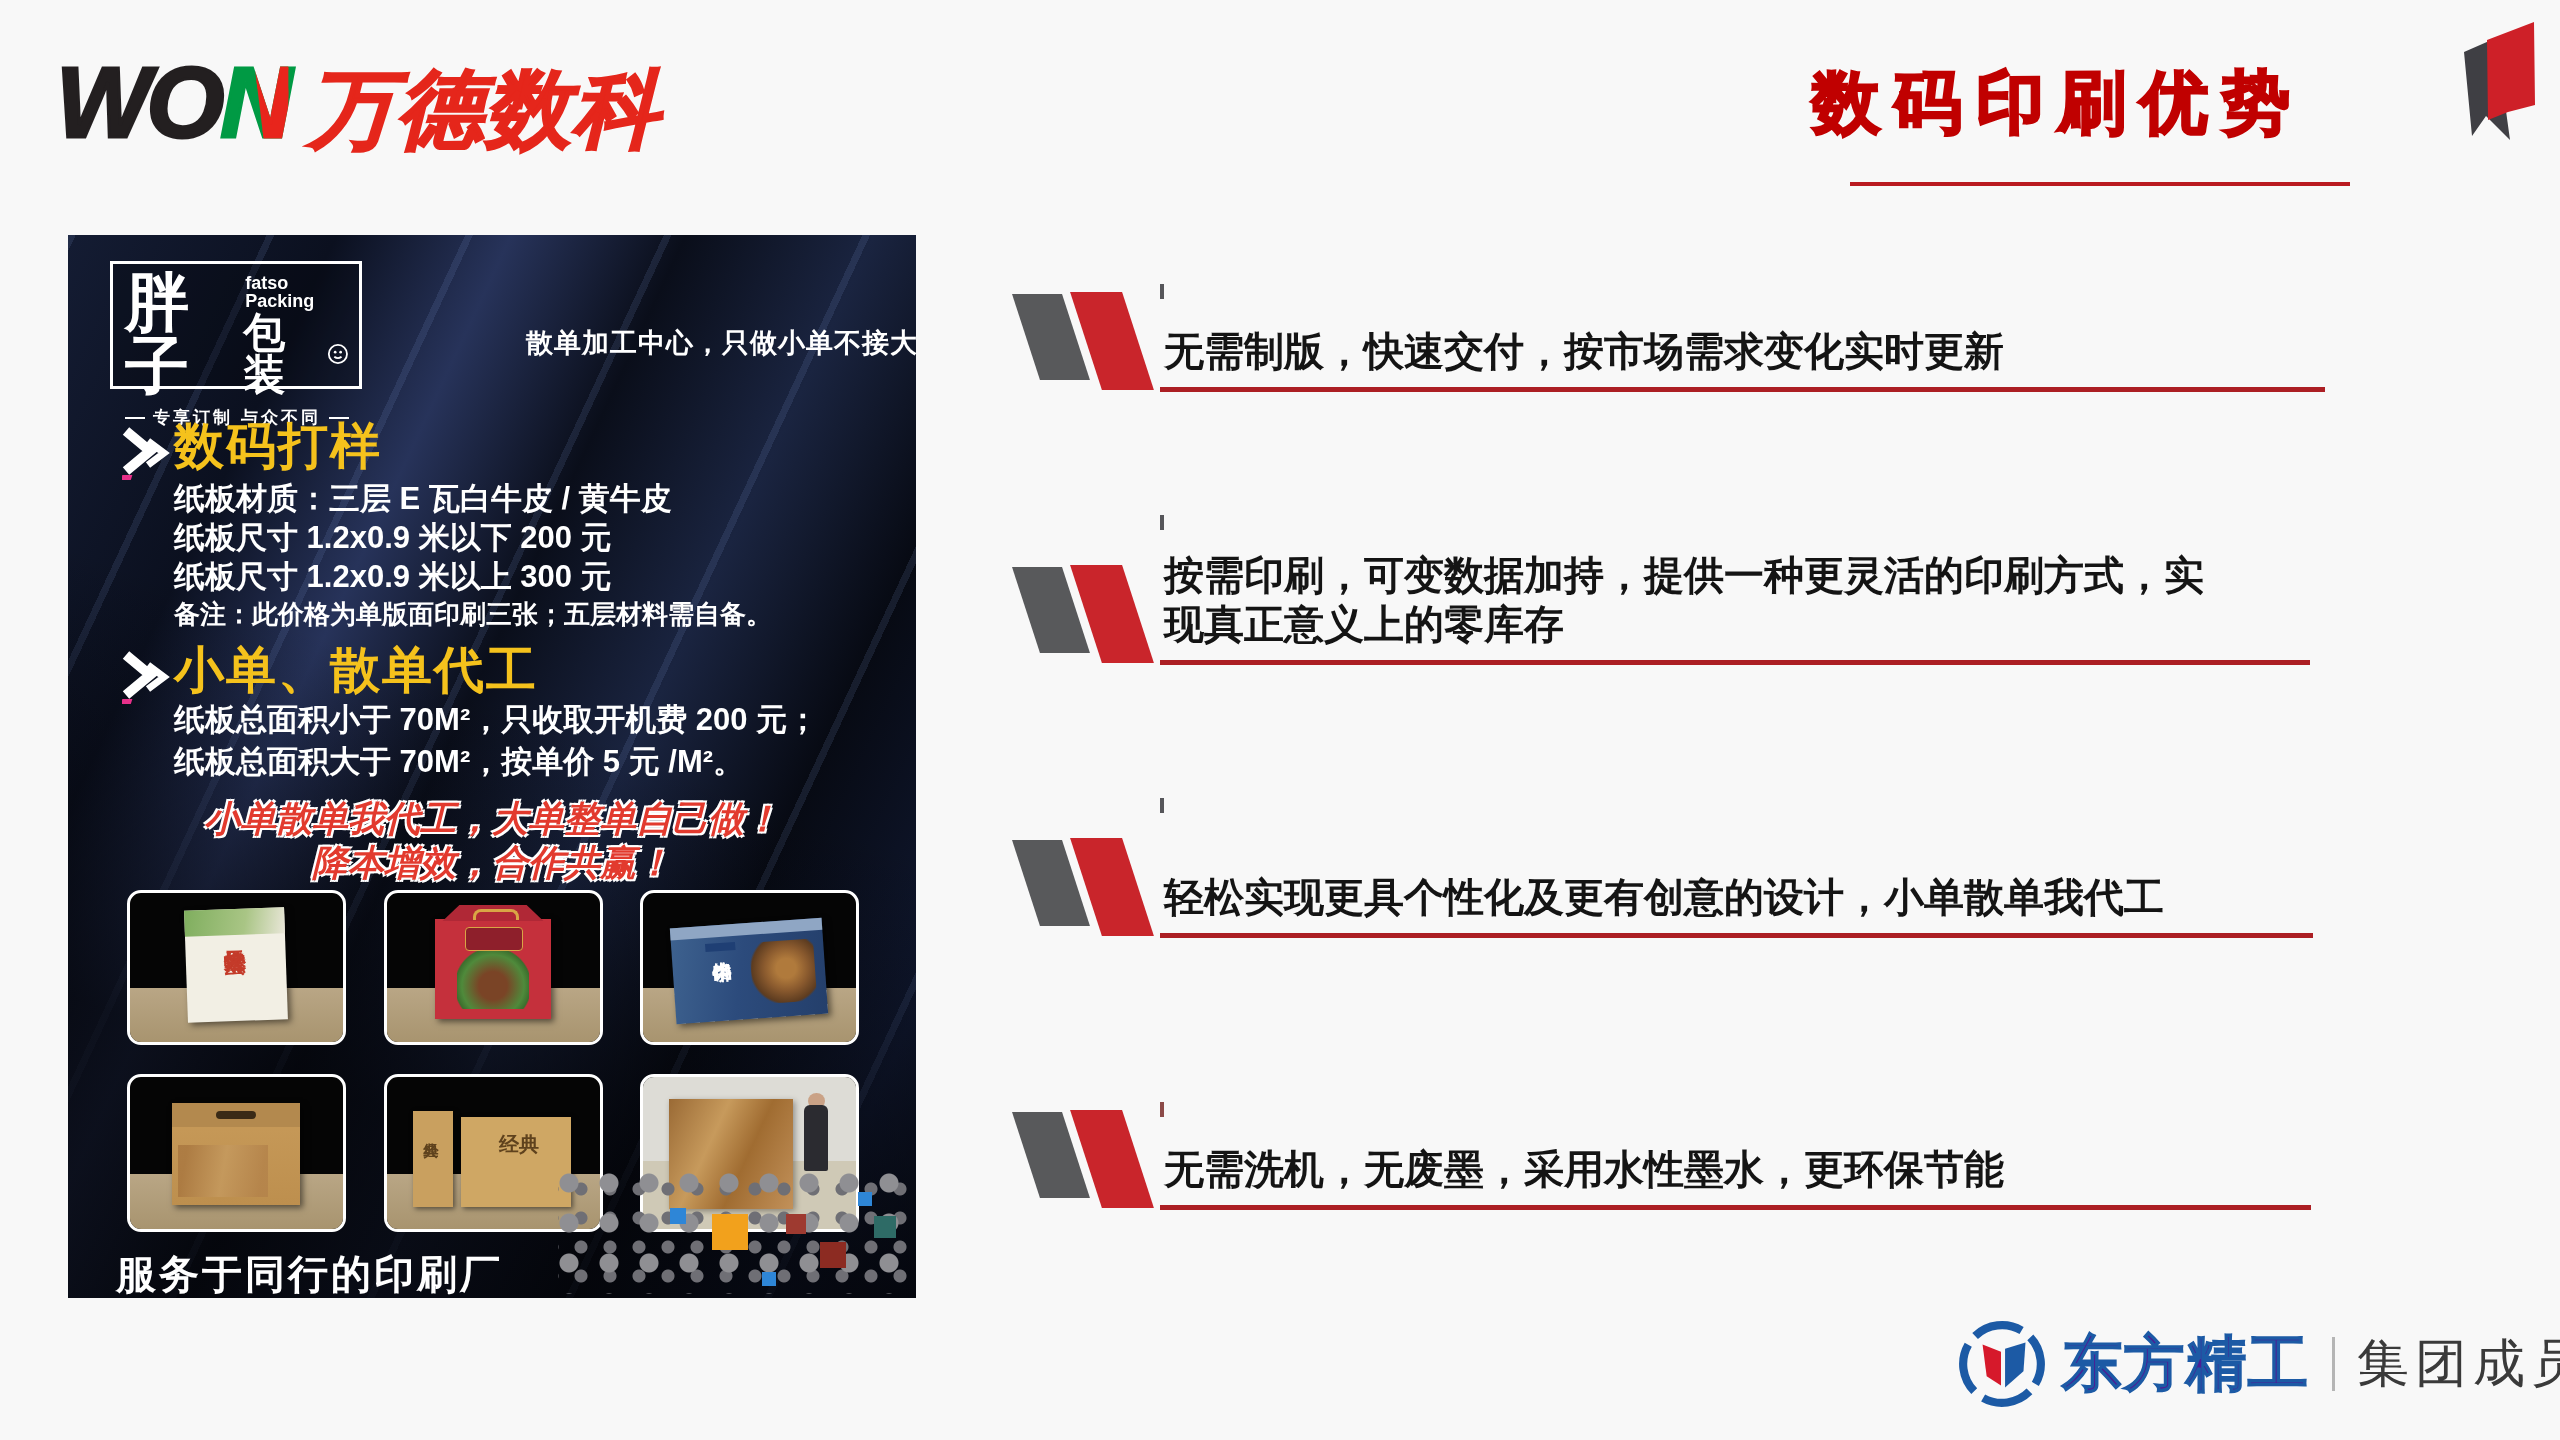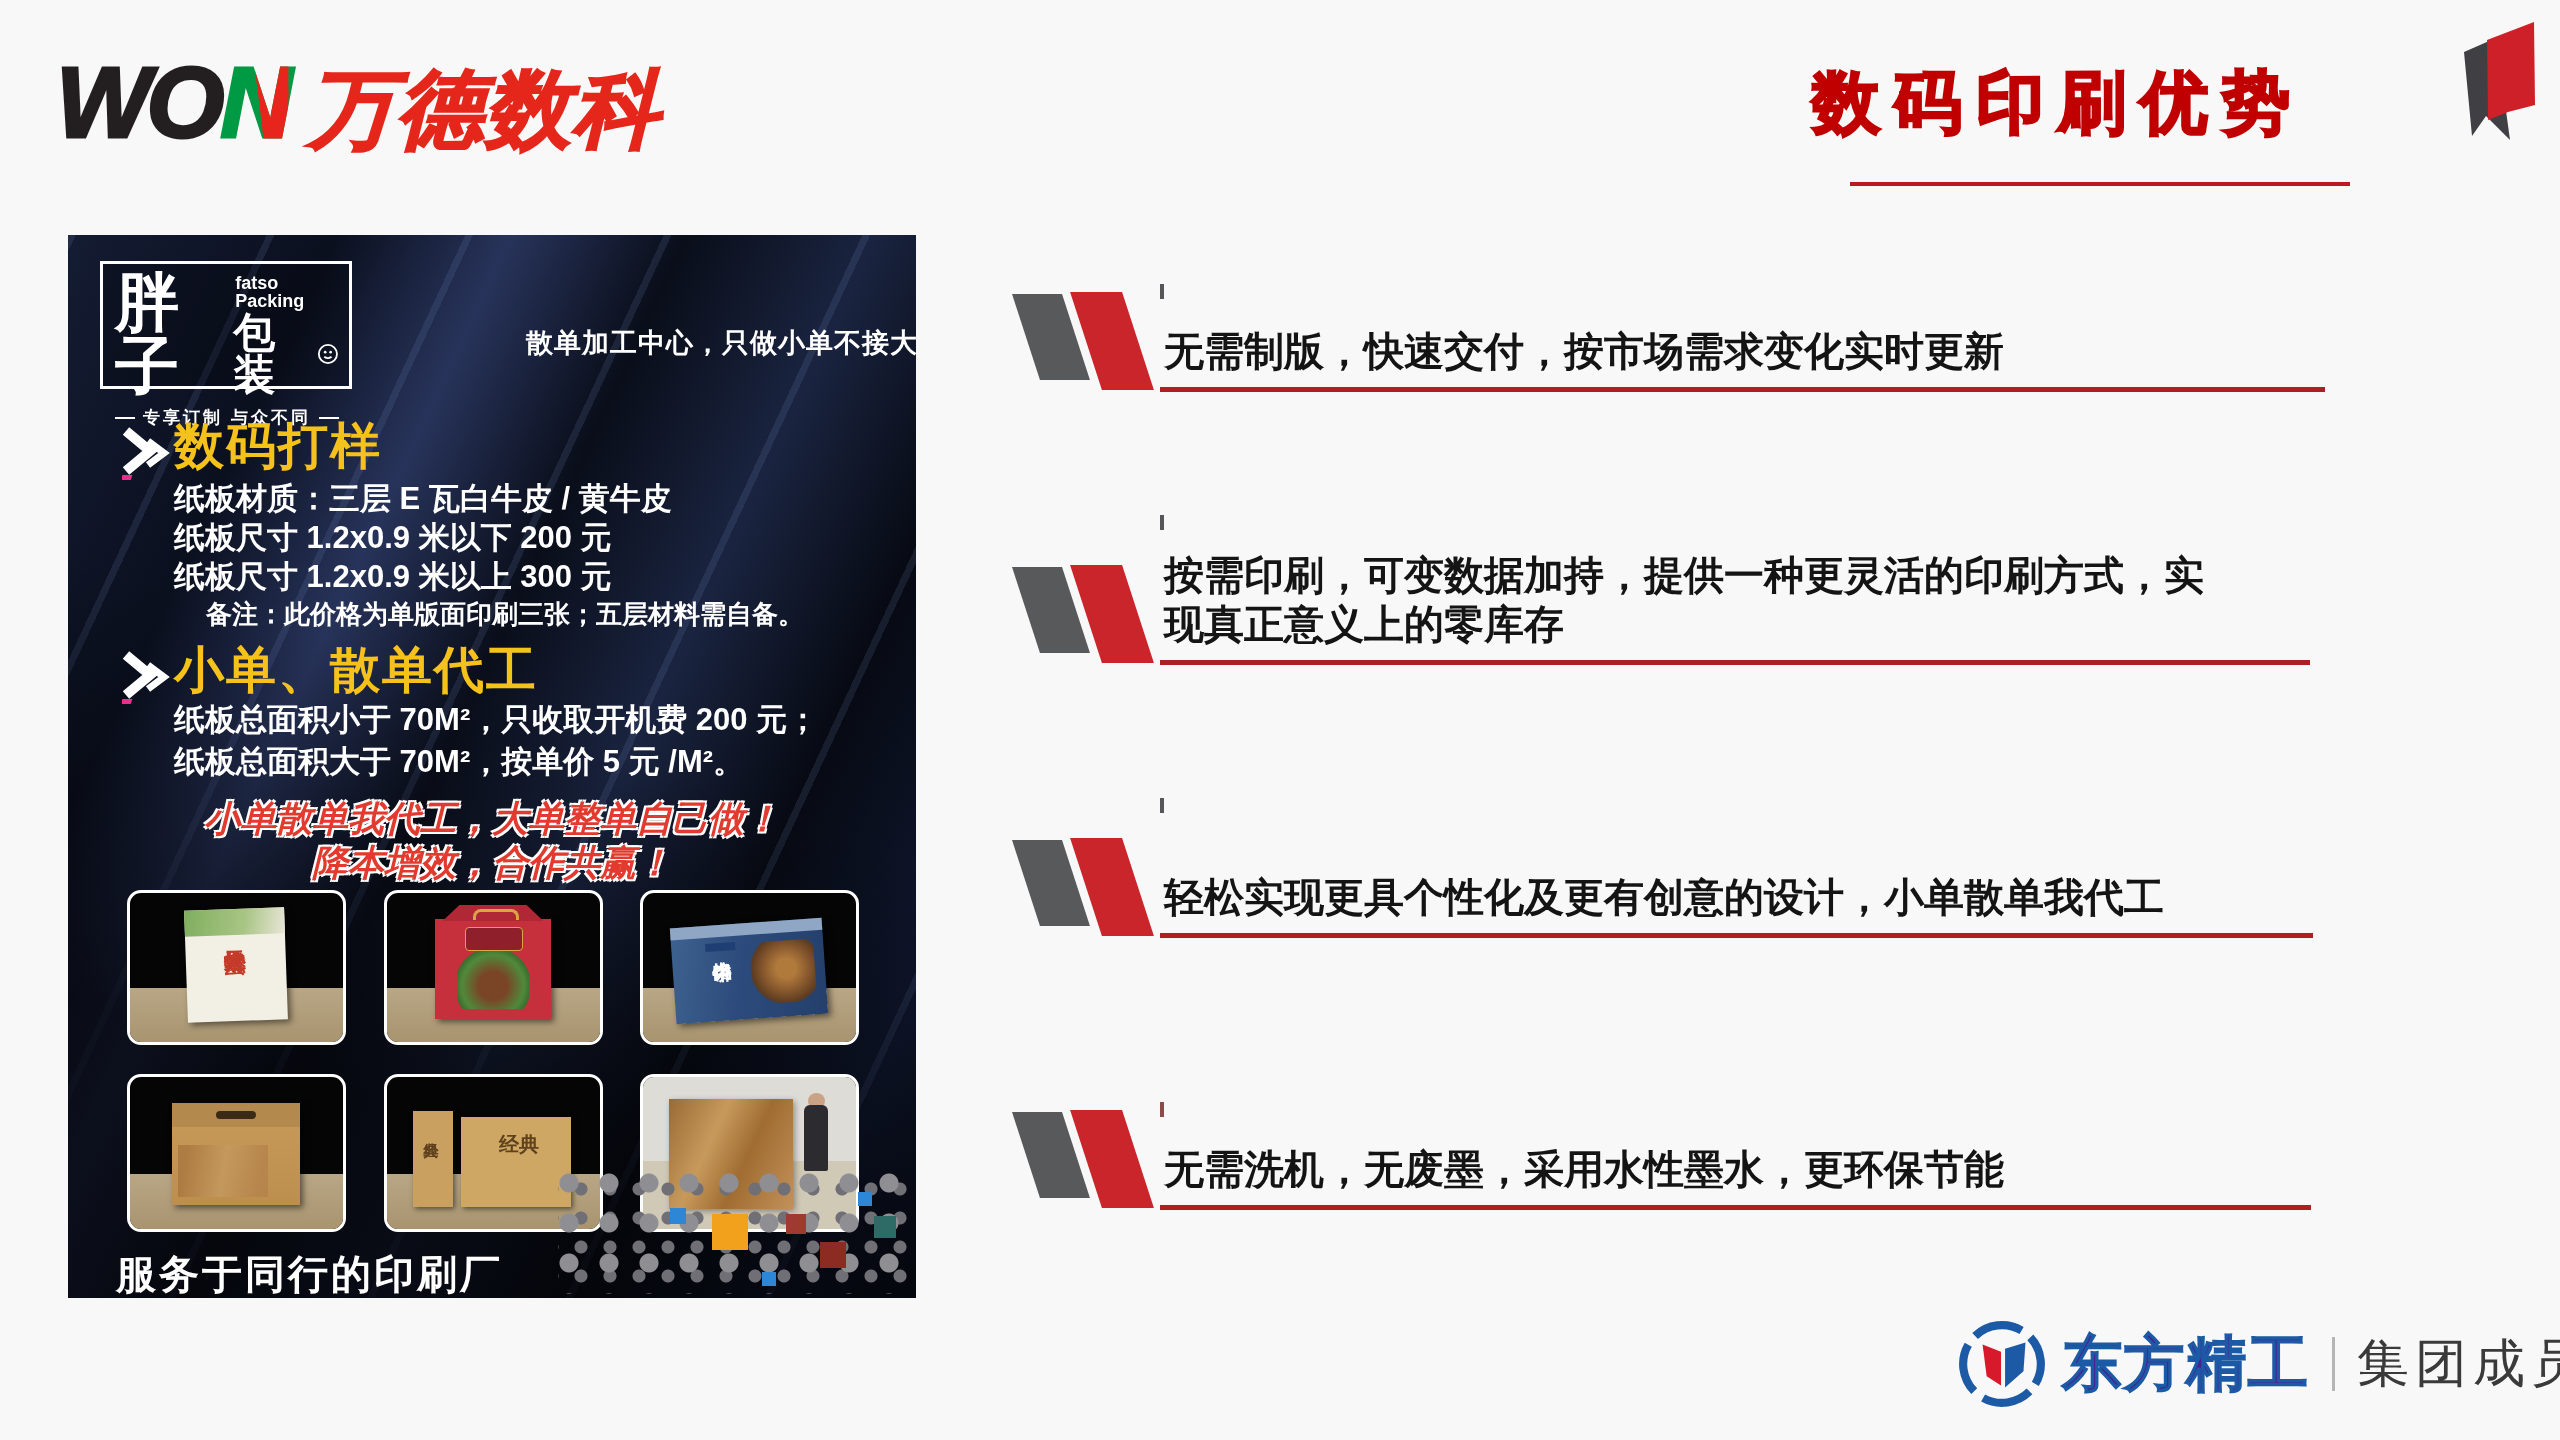--- a/index.html
+++ b/index.html
@@ -18,21 +18,21 @@
               -webkit-text-stroke:2.5px #C00000;letter-spacing:14px;white-space:nowrap;}
   .title-line{position:absolute;left:1850px;top:182px;width:500px;height:4px;background:#BA1A20;}
   .corner-icon{position:absolute;left:2448px;top:20px;width:88px;height:122px;}
 
   
   .poster{position:absolute;left:68px;top:235px;width:848px;height:1063px;color:#fff;overflow:hidden;
     background:
       linear-gradient(200deg, rgba(4,5,9,0) 45%, rgba(3,4,8,0.75) 78%),
       repeating-linear-gradient(115deg, rgba(140,170,235,0.12) 0 7px, rgba(0,0,0,0) 7px 180px),
       linear-gradient(115deg,#141c33 0%,#0b101f 20%,#27335a 33%,#0a0e1a 46%,#1a2440 60%,#070a13 74%,#101830 90%,#0a0f1d 100%);}
-  .brand-box{position:absolute;left:32px;top:26px;width:252px;height:128px;border:3px solid #fff;
+  .brand-box{position:absolute;left:42px;top:26px;width:252px;height:128px;border:3px solid #fff;
              box-sizing:border-box;padding:6px 10px 4px 12px;background:rgba(0,0,0,0.25);}
   .brand-row{display:flex;align-items:flex-start;gap:8px;}
   .brand-big{font-size:64px;line-height:64px;font-weight:bold;letter-spacing:-2px;}
   .brand-col{display:flex;flex-direction:column;line-height:1;}
   .brand-en{font-size:18px;font-weight:bold;margin:4px 0 2px 2px;}
   .brand-cn-row{display:flex;align-items:center;gap:4px;}
   .brand-cn{font-size:42px;font-weight:bold;letter-spacing:2px;}
   .mascot{width:24px;height:24px;}
   .brand-tagline{display:flex;align-items:center;gap:8px;margin-top:8px;font-size:17px;font-weight:bold;letter-spacing:3px;white-space:nowrap;}
   .tag-line{flex:1;height:2px;background:#fff;min-width:14px;}
@@ -159,21 +159,21 @@
       <path d="M26,14 L42,26 L26,38" stroke="#fff" stroke-width="7" fill="none"></path>
       <rect x="2" y="48" width="10" height="5" fill="#18B4E8" transform="skewX(-18)"></rect>
       <rect x="16" y="48" width="10" height="5" fill="#E8308A" transform="skewX(-18)"></rect>
     </svg>
     <div class="sec-title" style="left:106px;top:178px;">数码打样</div>
     <div class="sec-lines" style="left:106px;top:244px;">
       <div>纸板材质：三层 E 瓦白牛皮 / 黄牛皮</div>
       <div>纸板尺寸 1.2x0.9 米以下 200 元</div>
       <div>纸板尺寸 1.2x0.9 米以上 300 元</div>
     </div>
-    <div class="sec-note" style="left:106px;top:362px;margin-left:32px;">备注：此价格为单版面印刷三张；五层材料需自备。</div>
+    <div class="sec-note" style="left:106px;top:362px;">备注：此价格为单版面印刷三张；五层材料需自备。</div>
 
     <svg class="sec-icon" style="left:54px;top:416px;" viewBox="0 0 48 58">
       <path d="M4,4 L28,24 L4,44" stroke="#fff" stroke-width="10" fill="none"></path>
       <path d="M26,14 L42,26 L26,38" stroke="#fff" stroke-width="7" fill="none"></path>
       <rect x="2" y="48" width="10" height="5" fill="#18B4E8" transform="skewX(-18)"></rect>
       <rect x="16" y="48" width="10" height="5" fill="#E8308A" transform="skewX(-18)"></rect>
     </svg>
     <div class="sec-title" style="left:106px;top:402px;">小单、散单代工</div>
     <div class="sec-lines" style="left:106px;top:464px;line-height:42px;">
       <div>纸板总面积小于 70M²，只收取开机费 200 元；</div>

